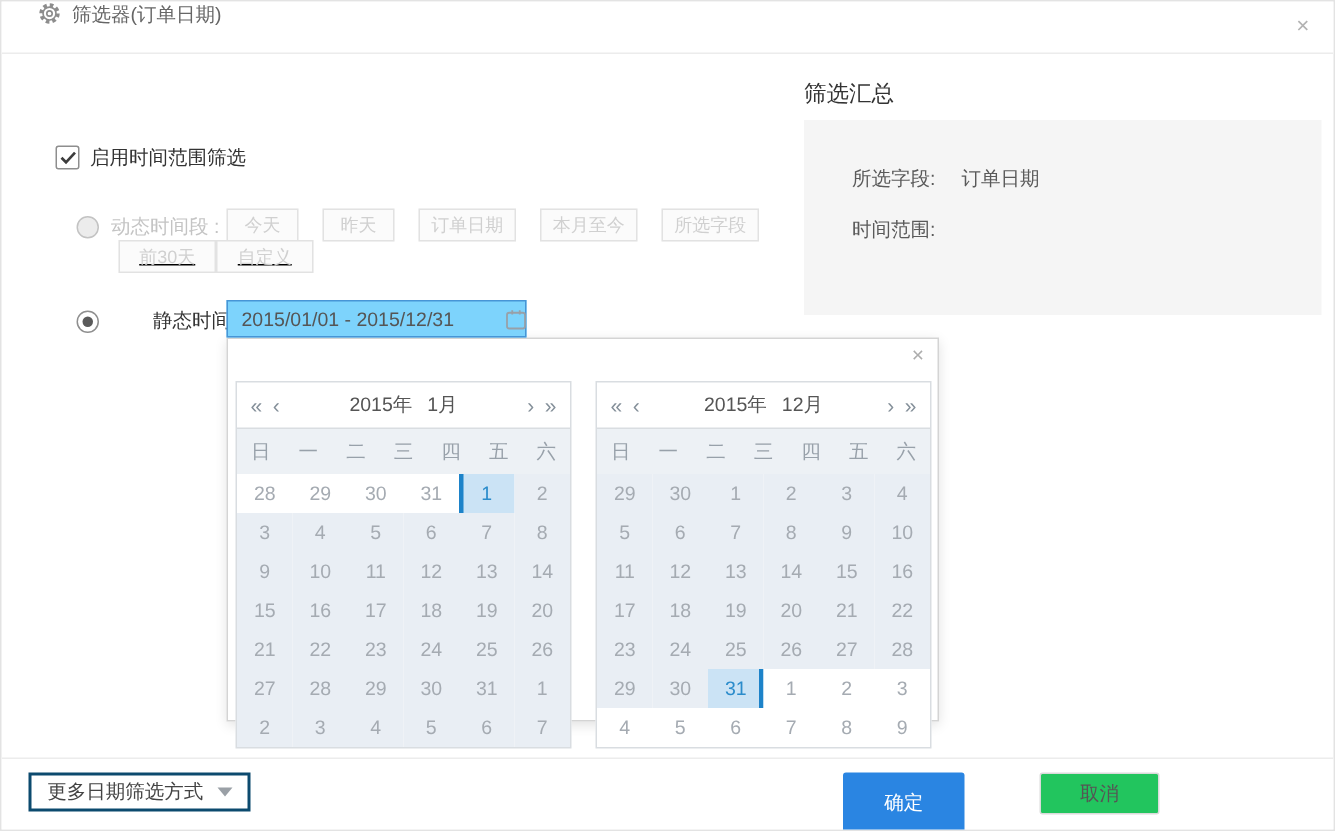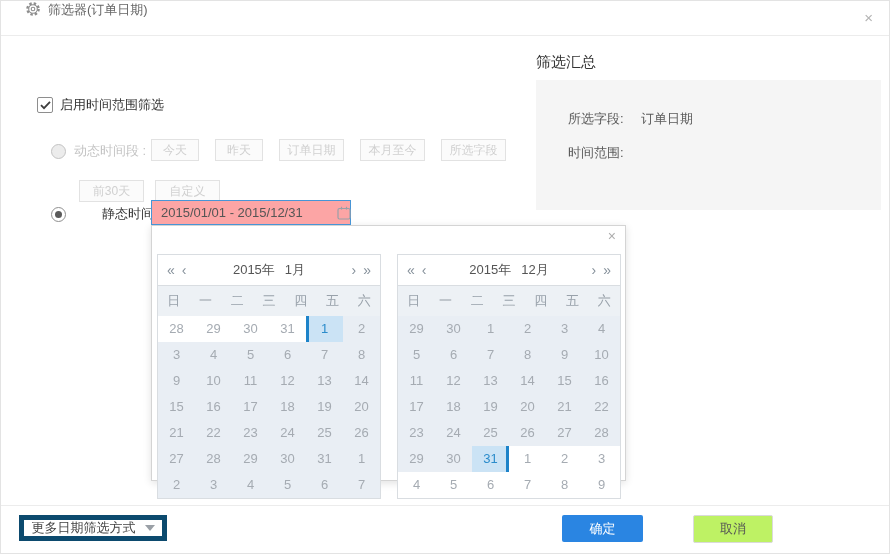--- a/index.html
+++ b/index.html
@@ -27,31 +27,31 @@
 
   .radio{width:13px;height:13px;border-radius:50%;display:inline-block;box-sizing:content-box;}
   .radio.disabled{border:1px solid #c3c3c3;background:#ececec;}
   .radio.selected{border:1px solid #8f8f8f;background:#fff;position:relative;}
   .radio.selected::after{content:"";position:absolute;left:3px;top:3px;width:7px;height:7px;border-radius:50%;background:#5a5a5a;}
 
   .dyn-row{position:absolute;left:50px;top:141px;display:flex;align-items:center;}
   .dyn-label{margin-left:8px;font-size:13px;color:#c4c4c4;}
   .dyn-btns{display:flex;}
   .dyn-btns.row1{position:absolute;left:150px;top:138px;gap:16px;}
-  .dyn-btns.row2{position:absolute;left:78px;top:179px;gap:11px;}
+  .dyn-btns.row2{position:absolute;left:78px;top:159px;text-decoration:underline;}
   .dyn-btn{height:22px;border:1px solid #e2e2e2;background:#fbfbfb;color:#d0d0d0;
     font-size:12px;font-family:inherit;padding:0;cursor:default;}
   .row1 .dyn-btn:nth-child(1),.row1 .dyn-btn:nth-child(2){width:48px;}
   .row1 .dyn-btn:nth-child(n+3){width:65px;}
   .row2 .dyn-btn{width:65px;}
 
   .static-row{position:absolute;left:50px;top:204px;display:flex;align-items:center;gap:28px;}
   .static-label{margin-left:8px;font-size:13px;color:#333;}
   .date-wrap{position:absolute;left:150px;top:199px;width:200px;height:25px;
-    border:1px solid #4795d6;box-sizing:border-box;display:flex;align-items:center;background:#fca5a5;z-index:5;}
+    border:1px solid #4795d6;box-sizing:border-box;display:flex;align-items:center;background:#7dd3fc;z-index:5;}
   .date-wrap input{border:0;outline:0;flex:1;padding:0 0 0 9px;font-size:13px;color:#555;
     font-family:inherit;background:transparent;}
   .cal-ic{display:flex;align-items:center;margin-right:8px;cursor:pointer;}
 
   
   .sum-title{position:absolute;left:535px;top:52px;width:345px;font-size:15px;color:#333;}
   .sum-box{position:absolute;left:535px;top:79px;width:345px;height:130px;background:#f5f5f5;
     font-size:13px;color:#5a5a5a;}
   .sum-row{position:absolute;left:32px;display:flex;line-height:17px;}
   .sum-row.r1{top:30px;}
@@ -78,26 +78,26 @@
   .cal-grid{display:grid;grid-template-columns:repeat(6,1fr);grid-auto-rows:26px;font-size:13px;text-align:center;}
   .cell{line-height:26px;color:#a5abb2;background:#e9eef4;cursor:pointer;}
   .cell.s-out{background:#fff;}
   .cell.s-start,.cell.s-end{background:#cbe3f5;color:#2b8ccb;}
   .cell.s-start{box-shadow:inset 3px 0 0 #1d83c9;}
   .cell.s-end{box-shadow:inset -3px 0 0 #1d83c9;}
 
   
   .footer{position:absolute;left:0;right:0;bottom:0;height:47px;border-top:1px solid #ececec;background:#fff;}
   .more-btn{position:absolute;left:18px;top:9px;width:148px;height:26px;background:#fff;
-    border:5px solid #0c4a6e;font-size:13px;color:#444;font-family:inherit;
+    border:2px solid #0c4a6e;font-size:13px;color:#444;font-family:inherit;
     display:flex;align-items:center;justify-content:center;gap:9px;cursor:pointer;}
   .tri{width:0;height:0;border-left:5px solid transparent;border-right:5px solid transparent;border-top:6px solid #9aa0a6;}
-  .ok-btn{position:absolute;left:561px;top:9px;width:81px;height:27px;background:#2a85e2;color:#fff;
+  .ok-btn{position:absolute;left:561px;top:9px;width:81px;height:40px;background:#2a85e2;color:#fff;
     border:none;border-radius:2px;font-size:13px;font-family:inherit;cursor:pointer;}
-  .cancel-btn{position:absolute;left:692px;top:9px;width:80px;height:28px;background:#bef264;color:#555;
+  .cancel-btn{position:absolute;left:692px;top:9px;width:80px;height:28px;background:#22c55e;color:#555;
     border:1px solid #dadada;border-radius:2px;font-size:13px;font-family:inherit;cursor:pointer;}
 </style>
 </head>
 <body>
 
 <div class="dialog">
 
   <div class="titlebar">
     <span class="gear">
       <svg width="16" height="16" viewBox="0 0 16 16">

